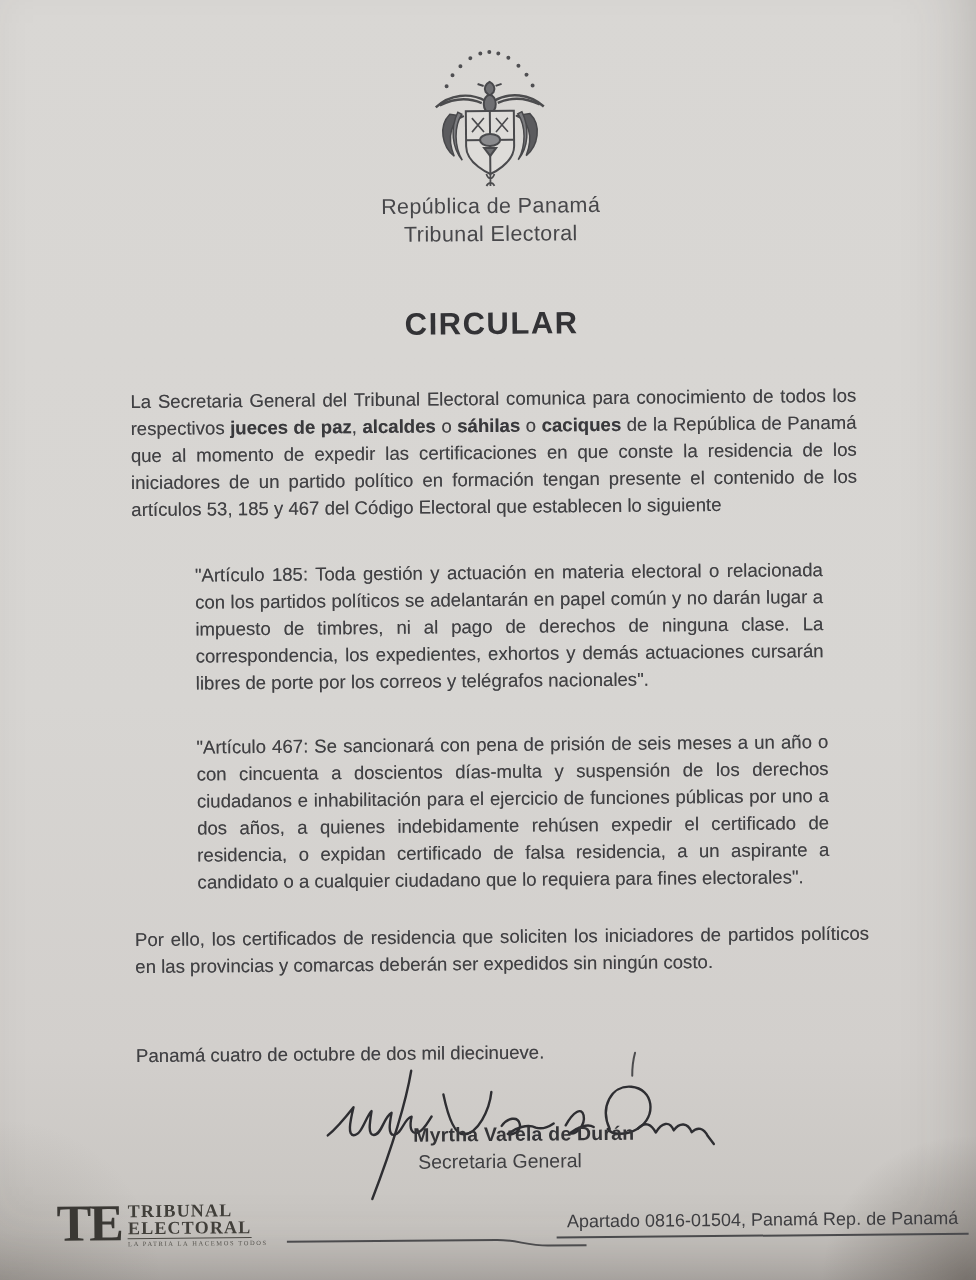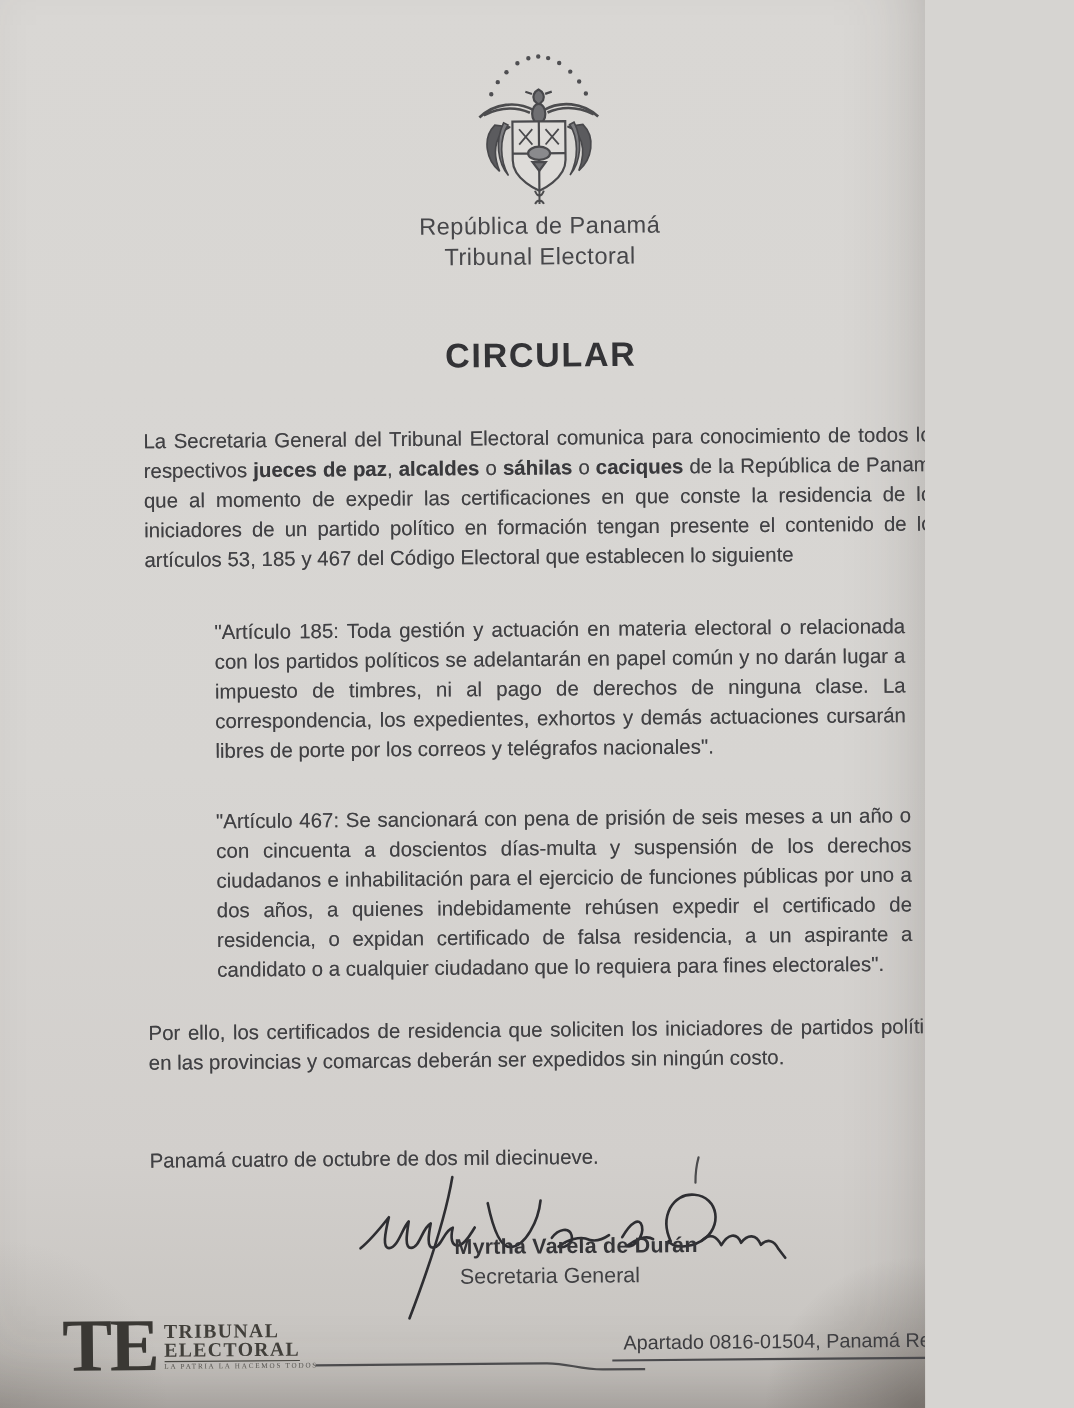--- a/index.html
+++ b/index.html
@@ -2,21 +2,21 @@
 <html lang="es"><head>
 <meta charset="utf-8">
 <style>
   html,body{margin:0;padding:0;}
   body{
     width:976px;height:1280px;overflow:hidden;
     font-family:"Liberation Sans", sans-serif;
     background:#d6d4d1;
   }
   .sheet{
-    position:relative;width:841px;height:1280px;overflow:hidden;
+    position:relative;width:976px;height:1280px;overflow:hidden;
     background:
       radial-gradient(circle at 99% 100%, rgba(70,62,55,0.42) 0%, rgba(70,62,55,0.0) 9%),
       radial-gradient(circle at 0% 100%, rgba(90,84,76,0.20) 0%, rgba(90,84,76,0.0) 10%),
       linear-gradient(180deg,#d9d7d4 0%,#d7d5d2 55%,#d2cfcc 82%,#c8c5c1 96%,#bcb8b4 100%),
       #d6d4d1;
     box-shadow: inset -25px -35px 90px -50px rgba(60,54,48,0.45);
     color:#3c3c3f;
   }
   .content{
     position:absolute;inset:0;
@@ -42,21 +42,21 @@
   .dateline{left:133px;top:1020px;width:700px;text-align:left;}
   
   .sig-wrap{left:322px;top:1042px;width:396px;height:160px;}
   .sig-svg{position:absolute;left:0;top:0;}
   .sig-name{position:absolute;left:0;top:81px;width:100%;text-align:center;
     font-weight:700;font-size:19.5px;color:#353538;letter-spacing:0.2px;}
   .sig-title{position:absolute;left:-24px;top:108px;width:100%;text-align:center;
     font-size:19.5px;color:#404043;}
   
   .f-logo{left:52px;top:1196px;display:flex;align-items:flex-start;color:#35332f;}
-  .f-te{font-family:"Liberation Serif", serif;font-weight:700;font-size:68px;
+  .f-te{font-family:"Liberation Serif", serif;font-weight:700;font-size:52px;
     line-height:48px;letter-spacing:-2px;color:#3a3834;}
   .f-words{margin-left:6px;margin-top:4px;font-family:"Liberation Serif", serif;}
   .f-w1,.f-w2{font-weight:700;font-size:18px;line-height:17px;letter-spacing:1.2px;color:#413f3a;}
   .f-w2{border-bottom:1.5px solid #4a4843;display:inline-block;padding-bottom:1px;}
   .f-tag{font-size:6.5px;letter-spacing:1.6px;color:#55534e;margin-top:1px;white-space:nowrap;}
   .f-rule{left:282px;top:1234px;width:300px;height:14px;}
   .f-addr{left:552px;top:1212px;width:412px;text-align:center;
     font-size:18px;color:#3d3d40;border-bottom:2px solid #4a4a4d;padding-bottom:4px;}
   .tick-mark{left:624px;top:1052px;width:12px;height:28px;}
   svg .ln{stroke:#4c4c4e;fill:none;}

